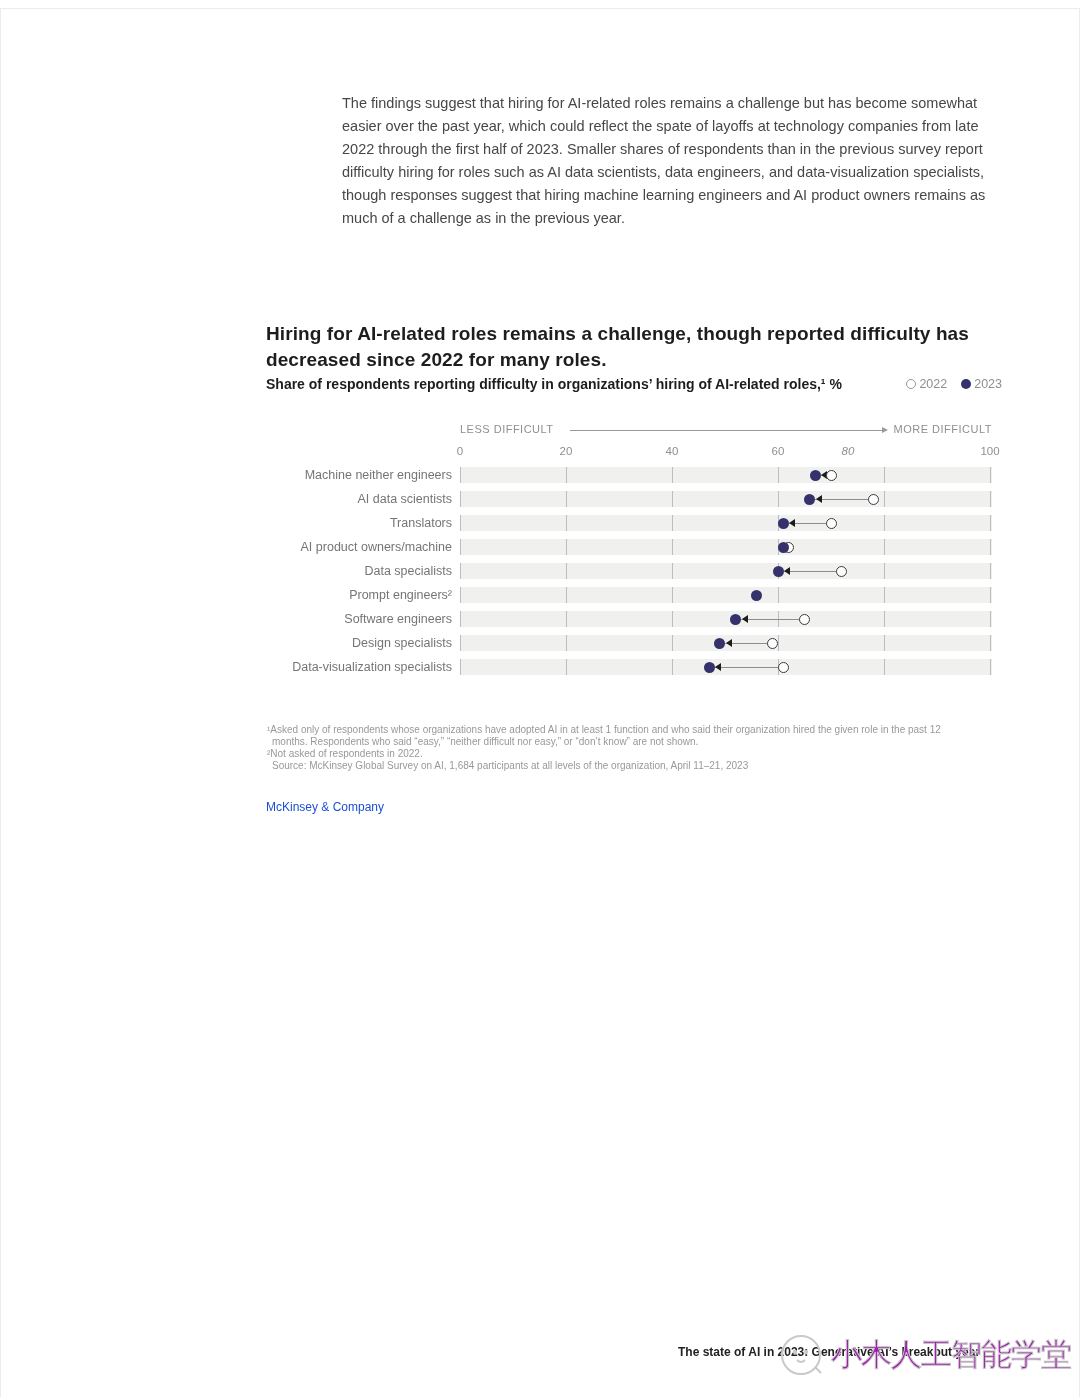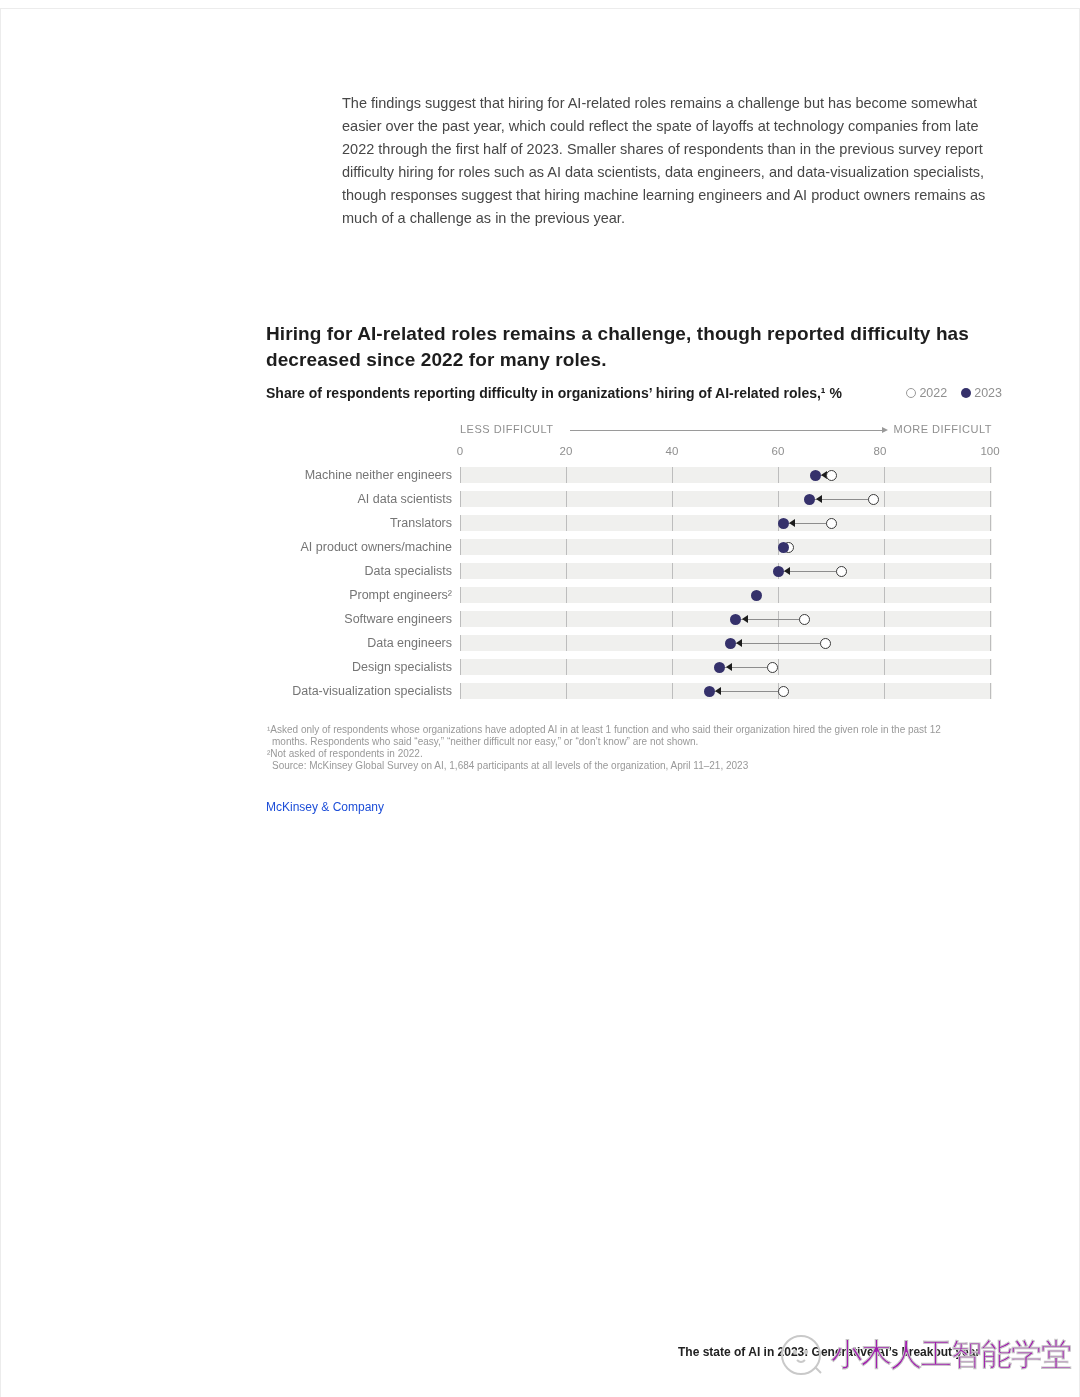--- a/index.html
+++ b/index.html
@@ -6,21 +6,21 @@
   body{font-family:"Liberation Sans", sans-serif;}
   .page{position:relative;width:1080px;height:1397px;background:#fff;overflow:hidden;
         box-shadow:inset 0 0 0 1px #ececec;margin-top:8px;}
   
   .intro{position:absolute;left:342px;top:69px;width:658px;font-size:14.5px;line-height:23px;
          color:#474747;}
   
   .ex-title{position:absolute;left:266px;top:300px;width:716px;font-size:19px;line-height:26px;
             font-weight:700;color:#1d1d1d;letter-spacing:.1px;}
   
-  .sub-row{position:absolute;left:266px;top:377px;width:736px;display:flex;
+  .sub-row{position:absolute;left:266px;top:368px;width:736px;display:flex;
            justify-content:space-between;align-items:flex-start;}
   .subtitle{font-size:14px;font-weight:700;color:#1d1d1d;width:630px;}
   .legend{display:flex;gap:14px;align-items:center;font-size:12.5px;color:#8f8f8f;
           white-space:nowrap;padding-top:1px;}
   .legend-item{display:flex;align-items:center;gap:3px;}
   .lg-open{width:10px;height:10px;border:1.5px solid #9a9a9a;border-radius:50%;
            background:#fff;box-sizing:border-box;display:inline-block;}
   .lg-filled{width:10px;height:10px;border-radius:50%;background:#35316b;display:inline-block;}
   
   .axis-row{position:absolute;left:266px;top:415px;width:736px;height:14px;font-size:11px;
@@ -89,21 +89,21 @@
     <span class="axis-left">LESS DIFFICULT</span>
     <span class="axis-line"></span>
     <span class="axis-right">MORE DIFFICULT</span>
   </div>
 
   <div class="ticks-row">
       <span class="tick-label" style="left: 194px;">0</span>
       <span class="tick-label" style="left: 300px;">20</span>
       <span class="tick-label" style="left: 406px;">40</span>
       <span class="tick-label" style="left: 512px;">60</span>
-      <span class="tick-label" style="left: 614px;">80</span>
+      <span class="tick-label" style="left: 582px; font-style: italic;">80</span>
       <span class="tick-label" style="left: 724px;">100</span>
     </div>
 
   <div class="rows">
       <div class="crow">
         <div class="rlabel">Machine neither engineers</div>
         <div class="band">
           <div class="btick" style="left: 0px;"></div>
           <div class="btick" style="left: 106px;"></div>
           <div class="btick" style="left: 212px;"></div>
@@ -193,35 +193,20 @@
           <div class="btick" style="left: 0px;"></div>
           <div class="btick" style="left: 106px;"></div>
           <div class="btick" style="left: 212px;"></div>
           <div class="btick" style="left: 318px;"></div>
           <div class="btick" style="left: 424px;"></div>
           <div class="btick" style="left: 530px;"></div>
           <div class="conn" style="left: 275.6px; width: 68.9px;"></div>
           <div class="arrow" style="left: 281.6px;"></div>
           <div class="odot" style="left: 339px;"></div>
           <div class="fdot" style="left: 270.1px;"></div>
-        </div>
-      </div>
-      <div class="crow">
-        <div class="rlabel">Data engineers</div>
-        <div class="band">
-          <div class="btick" style="left: 0px;"></div>
-          <div class="btick" style="left: 106px;"></div>
-          <div class="btick" style="left: 212px;"></div>
-          <div class="btick" style="left: 318px;"></div>
-          <div class="btick" style="left: 424px;"></div>
-          <div class="btick" style="left: 530px;"></div>
-          <div class="conn" style="left: 270.3px; width: 95.4px;"></div>
-          <div class="arrow" style="left: 276.3px;"></div>
-          <div class="odot" style="left: 360.2px;"></div>
-          <div class="fdot" style="left: 264.8px;"></div>
         </div>
       </div>
       <div class="crow">
         <div class="rlabel">Design specialists</div>
         <div class="band">
           <div class="btick" style="left: 0px;"></div>
           <div class="btick" style="left: 106px;"></div>
           <div class="btick" style="left: 212px;"></div>
           <div class="btick" style="left: 318px;"></div>
           <div class="btick" style="left: 424px;"></div>

